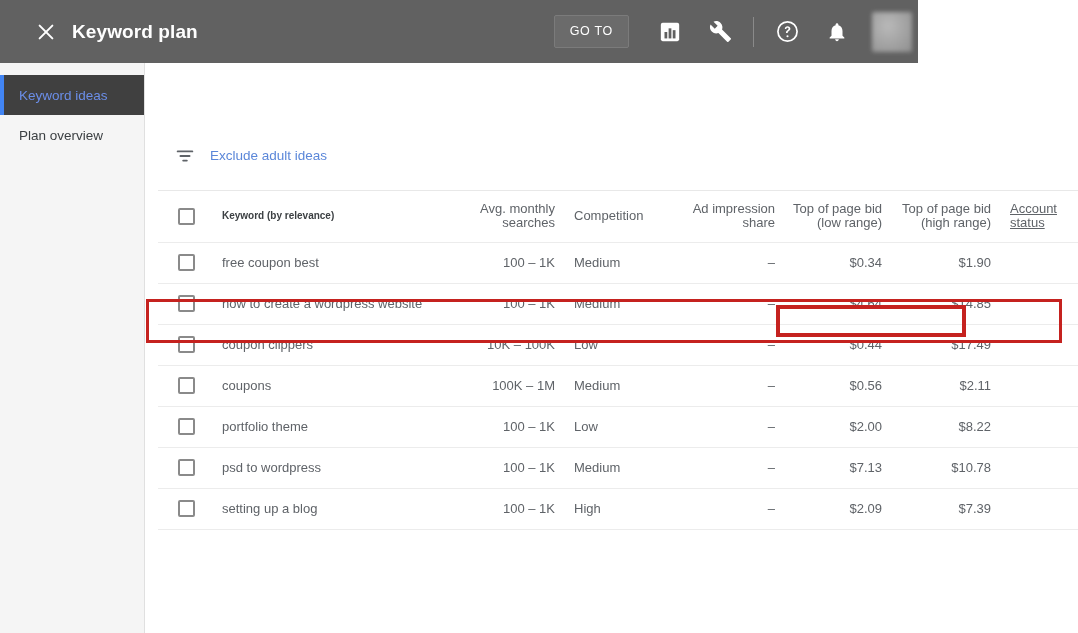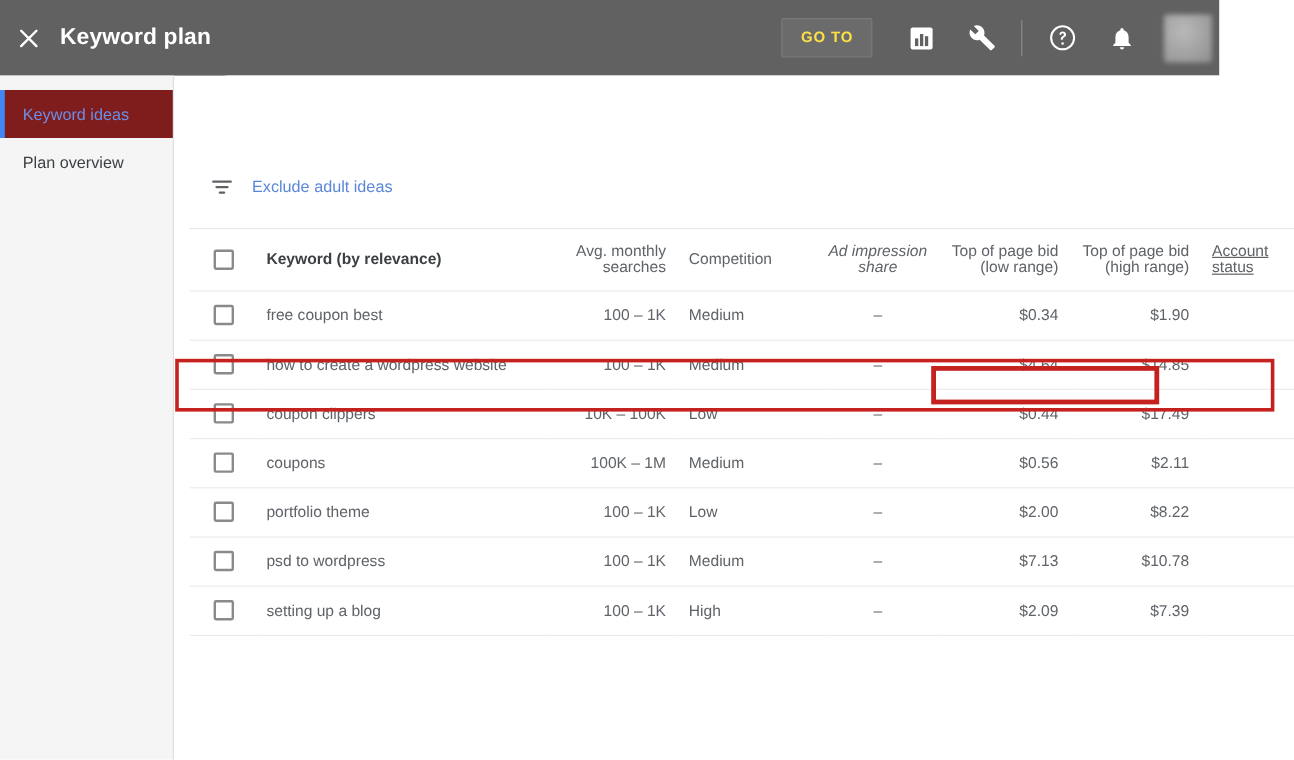--- a/index.html
+++ b/index.html
@@ -5,43 +5,43 @@
   * { box-sizing: border-box; margin: 0; padding: 0; }
   html, body {
     width: 1078px; height: 633px;
     font-family: "Liberation Sans", sans-serif;
     background: #fff; overflow: hidden;
   }
 
   
   .topbar {
     position: absolute; top: 0; left: 0;
-    width: 1016px; height: 63px;
+    width: 918px; height: 63px;
     background: #616161;
-    display: flex; align-items: center;
+    display: flex; align-items: center; padding-left: 22px;
   }
   .close-btn {
     width: 24px; height: 24px; margin-left: 12px; margin-right: 14px;
     position: relative; cursor: pointer; flex: 0 0 auto;
   }
   .close-btn::before, .close-btn::after {
     content: ""; position: absolute; left: 2px; top: 11px;
     width: 20px; height: 2px; background: #fff; border-radius: 1px;
   }
   .close-btn::before { transform: rotate(45deg); }
   .close-btn::after  { transform: rotate(-45deg); }
   .app-title {
     color: #fff; font-size: 19px; font-weight: bold; letter-spacing: .1px;
     white-space: nowrap;
   }
   .topbar-right {
     margin-left: auto; display: flex; align-items: center; height: 63px;
   }
   .goto-btn {
-    color: #fde047; font-size: 12.5px; font-weight: bold; letter-spacing: .7px;
+    color: #ffffff; font-size: 12.5px; font-weight: normal; letter-spacing: .7px;
     background: #6b6b6b; border: 1px solid #7b7b7b;
     padding: 9px 15px; border-radius: 2px; cursor: pointer;
     margin-right: 16px; line-height: 1;
   }
   .ic {
     width: 26px; height: 26px; margin: 0 12px;
     display: flex; align-items: center; justify-content: center;
     cursor: pointer; flex: 0 0 auto;
   }
   .ic svg { display: block; }
@@ -62,21 +62,21 @@
     background: #f5f5f5; border-right: 1px solid #e0e0e0;
     padding-top: 12px;
   }
   .side-item {
     height: 40px; display: flex; align-items: center;
     padding-left: 19px; font-size: 13.5px; color: #3c4043;
     cursor: pointer; border-left: 4px solid transparent;
     padding-left: 15px;
   }
   .side-item.active {
-    background: #7f1d1d; border-left: 4px solid #4285f4;
+    background: #404040; border-left: 4px solid #4285f4;
     color: #6b8ee8; font-weight: normal;
   }
 
   
   .main {
     position: absolute; top: 63px; left: 158px;
     width: 932px; height: 572px; background: #fff; border-radius: 32px;
   }
   .filterbar {
     height: 70px; display: flex; align-items: center;
@@ -94,28 +94,28 @@
   }
   table.kw th, table.kw td {
     font-size: 13px; color: #5f6368; font-weight: normal;
     vertical-align: middle; border-bottom: 1px solid #ececec;
     padding: 0;
   }
   thead th {
     height: 51px; color: #5f6368; font-size: 12.5px; line-height: 14px;
     vertical-align: bottom; padding-bottom: 9px;
   }
-  thead th.kwcol { color: #3c4043; font-weight: bold; font-size: 13px; }
+  thead th.kwcol { color: #3c4043; font-weight: bold; font-size: 10px; }
   tbody td { height: 41px; }
 
   .c-check  { width: 56px;  text-align: center; }
   .c-kw     { width: 242px; text-align: left; padding-left: 8px !important; }
   .c-avg    { width: 107px; text-align: right; padding-right: 8px !important; }
   .c-comp   { width: 125px; text-align: left;  padding-left: 11px !important; }
-  .c-ais    { width: 96px;  text-align: center; padding-right: 9px !important; font-style: italic; }
+  .c-ais    { width: 96px;  text-align: right; padding-right: 9px !important; }
   .c-low    { width: 110px; text-align: right; padding-right: 12px !important; }
   .c-high   { width: 108px; text-align: right; padding-right: 11px !important; }
   .c-acct   { width: 88px;  text-align: left;  padding-left: 8px !important; text-decoration: underline; }
 
   .cbx {
     width: 17px; height: 17px; border: 2px solid #8a8a8a;
     border-radius: 2px; display: inline-block; cursor: pointer;
     background: #fff; vertical-align: middle;
   }
   td.c-kw { color: #3c4043; }

